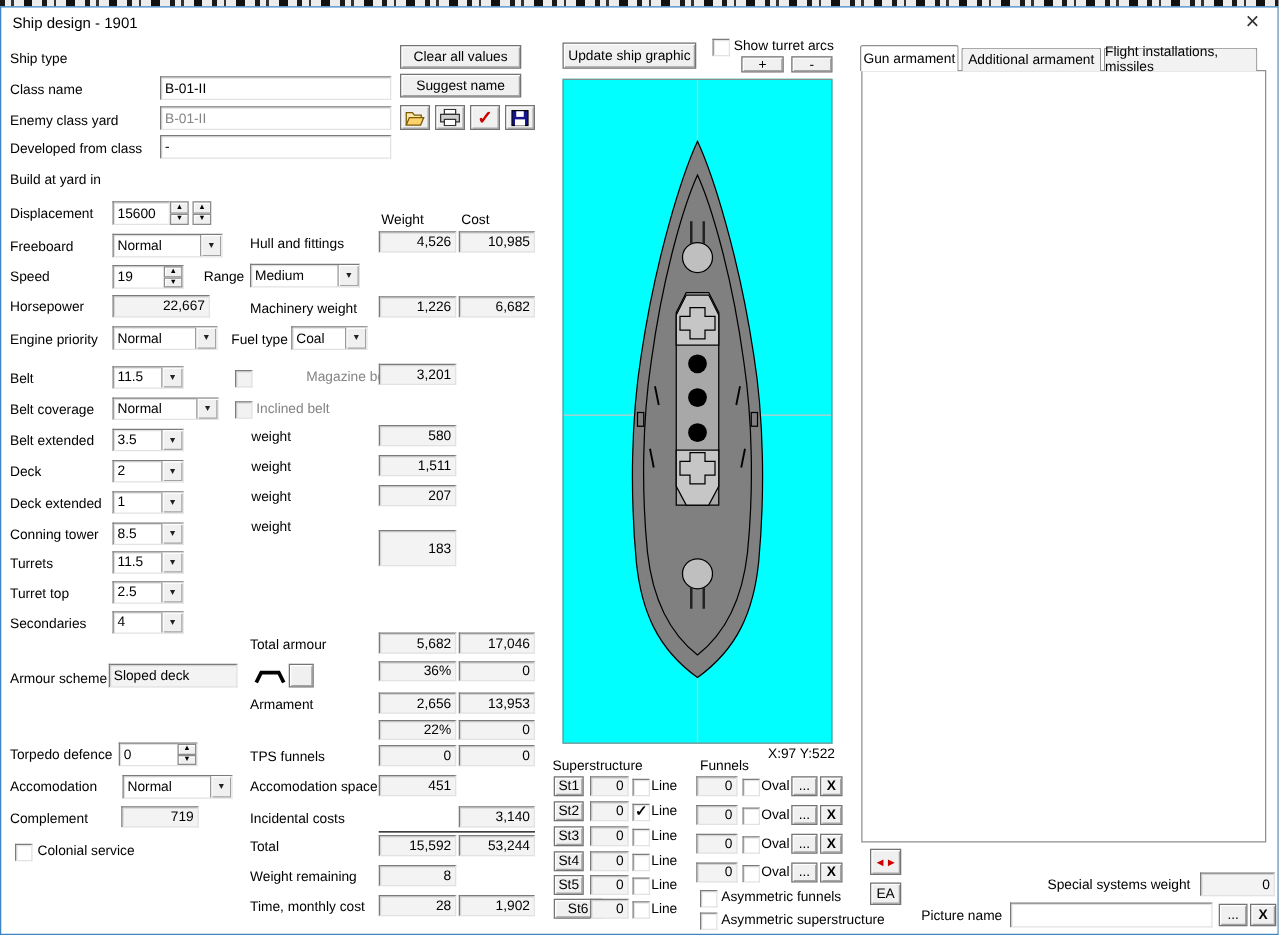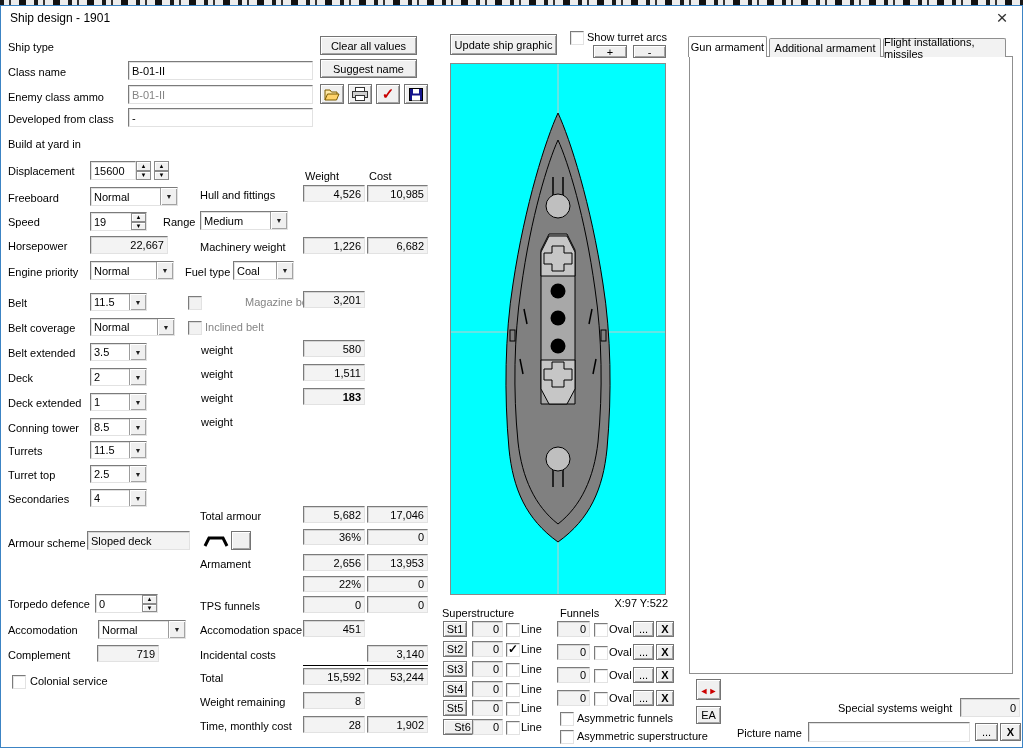--- a/index.html
+++ b/index.html
@@ -66,21 +66,21 @@
   <div class="t" style="left:10px;top:12px;font-size:12px;">Ship design - 1901</div>
   <div class="closex" style="left:988px;top:7px;width:28px;height:22px;"></div>
 
   <div class="t" style="left:8px;top:41px;">Ship type</div>
   <div class="btn" style="left:320px;top:36px;width:97px;height:19px;">Clear all values</div>
 
   <div class="t" style="left:8px;top:66px;">Class name</div>
   <div class="fld" style="left:128px;top:61px;width:185px;height:19px;">B-01-II</div>
   <div class="btn" style="left:320px;top:59px;width:97px;height:19px;">Suggest name</div>
 
-  <div class="t" style="left:8px;top:91px;">Enemy class ammo</div>
+  <div class="t" style="left:8px;top:91px;">Enemy class yard</div>
   <div class="fld dis" style="left:128px;top:85px;width:185px;height:19px;">B-01-II</div>
 
   <div class="btn" style="left:320px;top:84px;width:24px;height:20px;">
     <svg width="16" height="13" viewBox="0 0 16 13">
       <path d="M1 12 V2 h5 l1.5 2 H13 v3" fill="#ffe9a8" stroke="#7a5a00" stroke-width="1"></path>
       <path d="M1 12 L3.5 6 H15 L12.5 12 Z" fill="#ffd36b" stroke="#7a5a00" stroke-width="1"></path>
     </svg>
   </div>
   <div class="btn" style="left:348px;top:84px;width:24px;height:20px;">
     <svg width="16" height="14" viewBox="0 0 16 14">
@@ -204,21 +204,21 @@
   <span class="chk gray" style="left:188px;top:321px;"></span>
   <div class="t dis" style="left:205px;top:321px;">Inclined belt</div>
 
   <div class="t" style="left:201px;top:344px;">weight</div>
   <div class="fld ro num" style="left:303px;top:340px;width:62px;height:17px;">580</div>
   <div class="t" style="left:201px;top:368px;">weight</div>
   <div class="fld ro num" style="left:303px;top:364px;width:62px;height:17px;">1,511</div>
   <div class="t" style="left:201px;top:392px;">weight</div>
   <div class="fld ro num" style="left:303px;top:388px;width:62px;height:17px;">207</div>
   <div class="t" style="left:201px;top:416px;">weight</div>
-  <div class="fld ro num" style="left:303px;top:388px;width:62px;height:17px;font-weight:bold;">183</div>
+  <div class="fld ro num" style="left:303px;top:424px;width:62px;height:29px;">183</div>
 
   <div class="t" style="left:305px;top:170px;">Weight</div>
   <div class="t" style="left:369px;top:170px;">Cost</div>
   <div class="t" style="left:200px;top:189px;">Hull and fittings</div>
   <div class="fld ro num" style="left:303px;top:185px;width:62px;height:17px;">4,526</div>
   <div class="fld ro num" style="left:367px;top:185px;width:61px;height:17px;">10,985</div>
   <div class="t" style="left:200px;top:241px;">Machinery weight</div>
   <div class="fld ro num" style="left:303px;top:237px;width:62px;height:17px;">1,226</div>
   <div class="fld ro num" style="left:367px;top:237px;width:61px;height:17px;">6,682</div>
 

